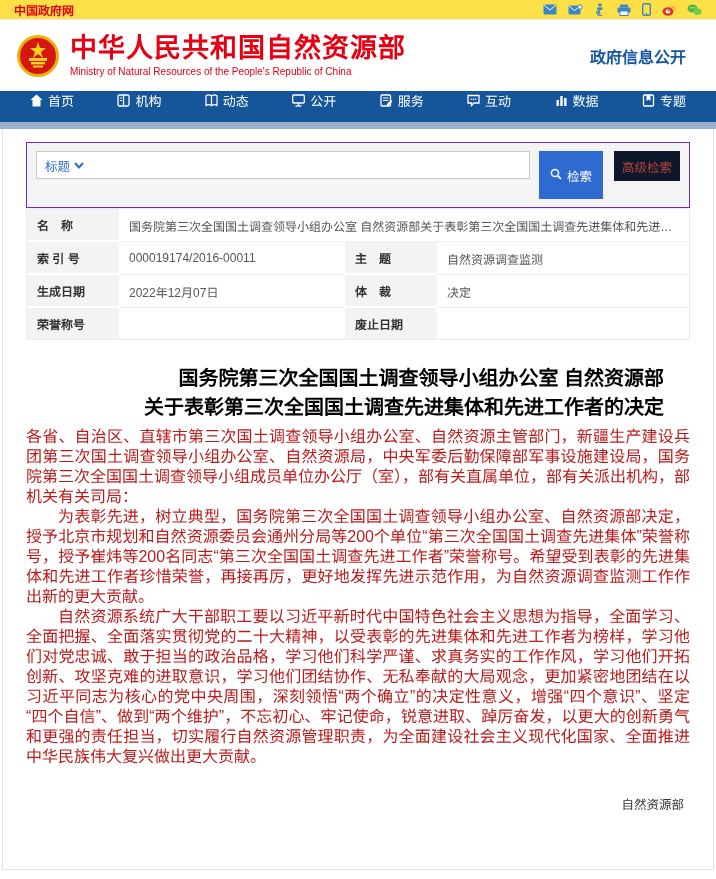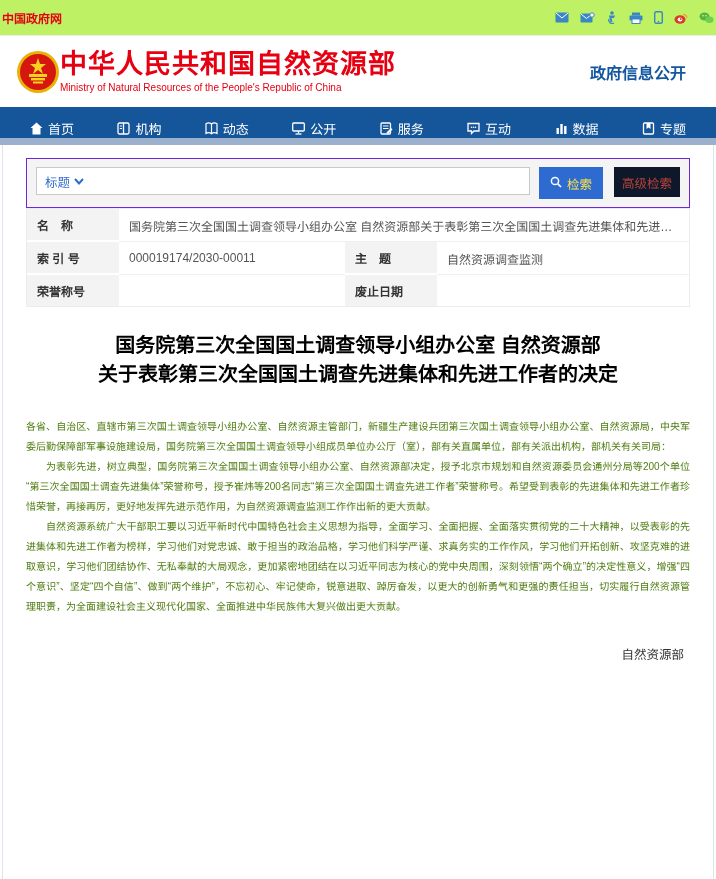--- a/index.html
+++ b/index.html
@@ -2,64 +2,64 @@
 <html lang="zh-CN"><head>
 <meta charset="utf-8">
 <style>
   * { margin:0; padding:0; box-sizing:border-box; }
   html,body { width:716px; }
   body {
     font-family:"Liberation Sans","DejaVu Sans",sans-serif;
     background:#fff; color:#333; height:879px; overflow:hidden; position:relative;
   }
   
-  .topbar { height:36px; display:flex; align-items:center; justify-content:space-between;
-            padding:0 2px; border-bottom:1px solid #ececec; background:#bef264; }
+  .topbar { height:20px; display:flex; align-items:center; justify-content:space-between;
+            padding:0 14px; border-bottom:1px solid #ececec; background:#fde047; }
   .gov-link { color:#e60012; font-size:12px; font-weight:bold; cursor:pointer; }
   .topbar-icons { display:flex; gap:11px; align-items:center; }
   .topbar-icons svg { display:block; }
   
   .header { height:71px; display:flex; align-items:center; padding:0 16px; background:#fff; }
   .emblem { width:44px; height:44px; flex:0 0 auto; }
-  .ministry-block { }
+  .ministry-block { margin-left:10px; }
   .ministry-cn { color:#e60012; font-size:27px; font-weight:bold; letter-spacing:1px; line-height:1.1; }
   .ministry-en { color:#e60012; font-size:10px; margin-top:3px; }
   .header-right { margin-left:auto; color:#1457a0; font-size:16px; font-weight:bold; padding-right:14px; }
   
-  .nav { height:31px; background:#15559a; display:flex; align-items:flex-end;
+  .nav { height:31px; background:#15559a; display:flex; align-items:flex-start;
          justify-content:space-between; padding:0 30px; }
   .nav-item { display:flex; align-items:center; gap:5px; color:#fff; font-size:13px; cursor:pointer; }
   .nav-item svg { display:block; }
   .nav-stripe { height:7px; background:#9ab0cc; }
   
   .container { margin:0 2px; border:1px solid #dde4ee; border-top:none; background:#fff;
                height:741px; padding:13px 23px 0; }
   
   .search-row { background:#f4f4f4; border:1px solid #6d28d9; padding:8px 9px; display:flex; align-items:flex-start; }
   .search-field { flex:1; height:28px; background:#fff; border:1px solid #c9c9c9;
                   display:flex; align-items:center; padding:0 8px; }
   .search-cat { color:#2e6bd0; font-size:12.5px; display:flex; align-items:center; gap:4px; cursor:pointer; }
   .search-input { border:none; outline:none; flex:1; height:24px; font-size:12.5px; margin-left:8px; }
-  .btn-search { width:64px; height:32px; margin-left:9px; background:#2e6bd0; color:#fde047;
+  .btn-search { width:64px; height:48px; margin-left:9px; background:#2e6bd0; color:#ffffff;
                 border:none; font-size:12.5px; display:flex; align-items:center; justify-content:center;
                 gap:5px; cursor:pointer; }
   .btn-advanced { width:66px; height:30px; margin-left:11px; background:#0f172a; color:#b5443a;
                   border:none; font-size:12.5px; cursor:pointer; }
   
   .meta-table { width:100%; border-collapse:separate; border-spacing:0; 
                 border:1px solid #ececec; font-size:12px; table-layout:fixed; }
   .meta-table td { padding:7px 10px; border-bottom:1px solid #f0f0f0; color:#555;
                    overflow:hidden; white-space:nowrap; text-overflow:ellipsis; }
   .meta-table tr:last-child td { border-bottom:none; }
   .meta-table .label { background:#f3f3f3; font-weight:bold; color:#333;
                        border-bottom:2px solid #fff; }
   
-  .article-title { text-align:center; font-weight:bold; font-size:20px; line-height:1.45;
-                   color:#000; margin:24px 26px 28px; }
-  .article-body p { font-size:10px; line-height:20px; color:#4d7c0f; text-align:justify; }
+  .article-title { text-align:right; font-weight:bold; font-size:20px; line-height:1.45;
+                   color:#000; margin:24px 26px 5px; }
+  .article-body p { font-size:16px; line-height:20px; color:#b91c1c; text-align:justify; }
   .article-body p.indent { text-indent:2em; }
   .signature-block { text-align:right; margin-top:26px; padding-right:6px;
                      font-size:12.5px; line-height:24px; color:#333; }
 </style>
 </head>
 <body>
 
 <div class="topbar">
   <span class="gov-link">中国政府网</span>
   <span class="topbar-icons">
@@ -245,23 +245,29 @@
         <col style="width:92px">
         <col>
       </colgroup>
     <tbody>
         <tr>
       <td class="label">名　称</td>
       <td colspan="3">国务院第三次全国国土调查领导小组办公室 自然资源部关于表彰第三次全国国土调查先进集体和先进工作者的决定</td>
     </tr>
     <tr>
       <td class="label">索 引 号</td>
-      <td>000019174/2030-00011</td>
+      <td>000019174/2016-00011</td>
       <td class="label">主　题</td>
       <td>自然资源调查监测</td>
+    </tr>
+    <tr>
+      <td class="label">生成日期</td>
+      <td>2022年12月07日</td>
+      <td class="label">体　裁</td>
+      <td>决定</td>
     </tr>
     <tr>
       <td class="label">荣誉称号</td>
       <td></td>
       <td class="label">废止日期</td>
       <td></td>
     </tr>
   </tbody>
     </table>
 

